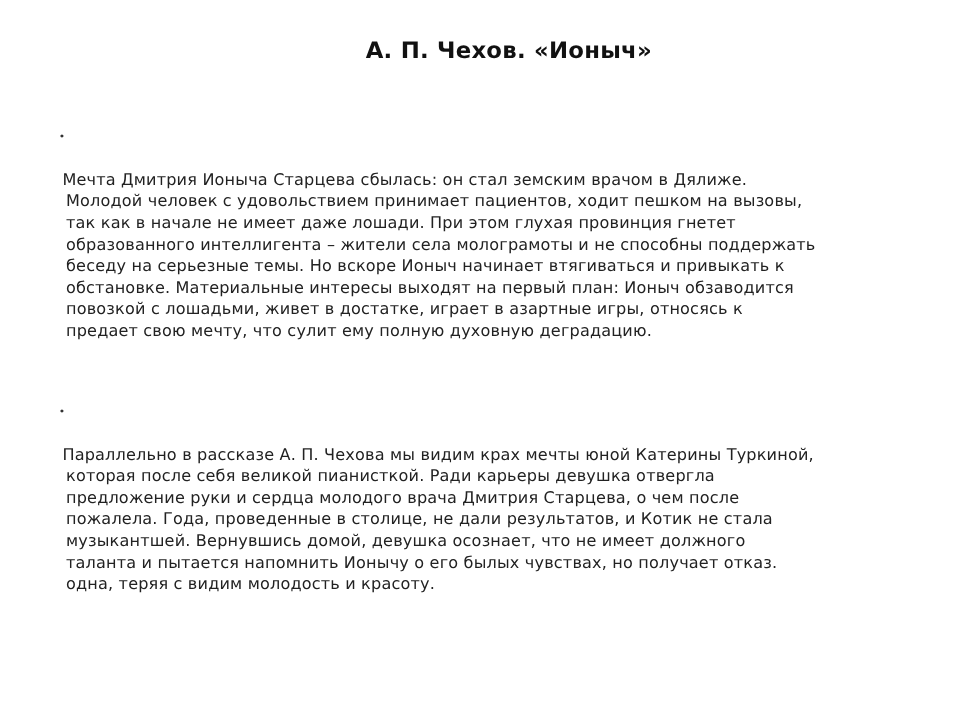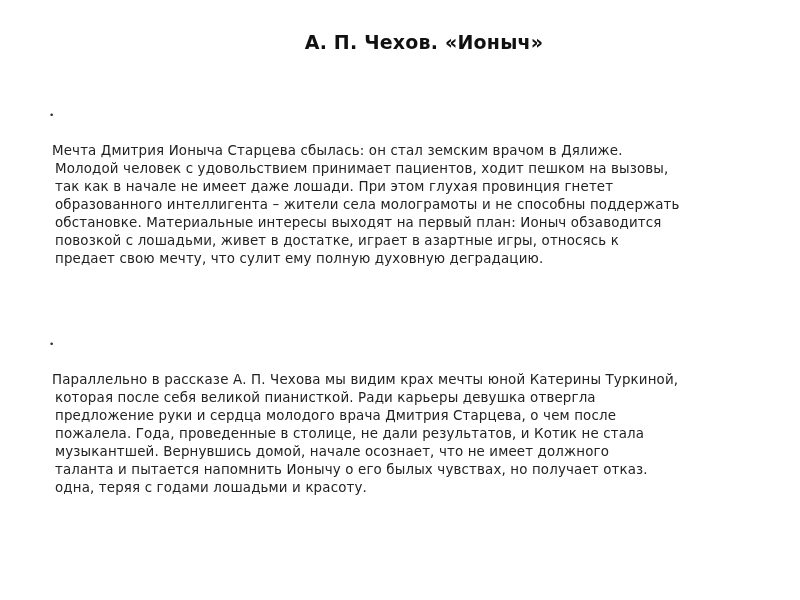--- a/index.html
+++ b/index.html
@@ -69,28 +69,29 @@
 
 <div class="slide">
   <div class="title">А. П. Чехов. «Ионыч»</div>
 
   <div class="para" id="para1">
     <span class="bullet">•</span>
     <span class="line first">Мечта Дмитрия Ионыча Старцева сбылась: он стал земским врачом в Дялиже.</span>
     <span class="line">Молодой человек с удовольствием принимает пациентов, ходит пешком на вызовы,</span>
     <span class="line">так как в начале не имеет даже лошади. При этом глухая провинция гнетет</span>
     <span class="line">образованного интеллигента – жители села молограмоты и не способны поддержать</span>
+    <span class="line">беседу на серьезные темы. Но вскоре Ионыч начинает втягиваться и привыкать к</span>
     <span class="line">обстановке. Материальные интересы выходят на первый план: Ионыч обзаводится</span>
     <span class="line">повозкой с лошадьми, живет в достатке, играет в азартные игры, относясь к</span>
     <span class="line">предает свою мечту, что сулит ему полную духовную деградацию.</span>
   </div>
 
   <div class="para" id="para2">
     <span class="bullet">•</span>
     <span class="line first">Параллельно в рассказе А. П. Чехова мы видим крах мечты юной Катерины Туркиной,</span>
     <span class="line">которая после себя великой пианисткой. Ради карьеры девушка отвергла</span>
     <span class="line">предложение руки и сердца молодого врача Дмитрия Старцева, о чем после</span>
     <span class="line">пожалела. Года, проведенные в столице, не дали результатов, и Котик не стала</span>
-    <span class="line">музыкантшей. Вернувшись домой, начале осознает, что не имеет должного</span>
+    <span class="line">музыкантшей. Вернувшись домой, девушка осознает, что не имеет должного</span>
     <span class="line">таланта и пытается напомнить Ионычу о его былых чувствах, но получает отказ.</span>
-    <span class="line">одна, теряя с годами лошадьми и красоту.</span>
+    <span class="line">одна, теряя с видим молодость и красоту.</span>
   </div>
 </div>
 
 </body></html>

